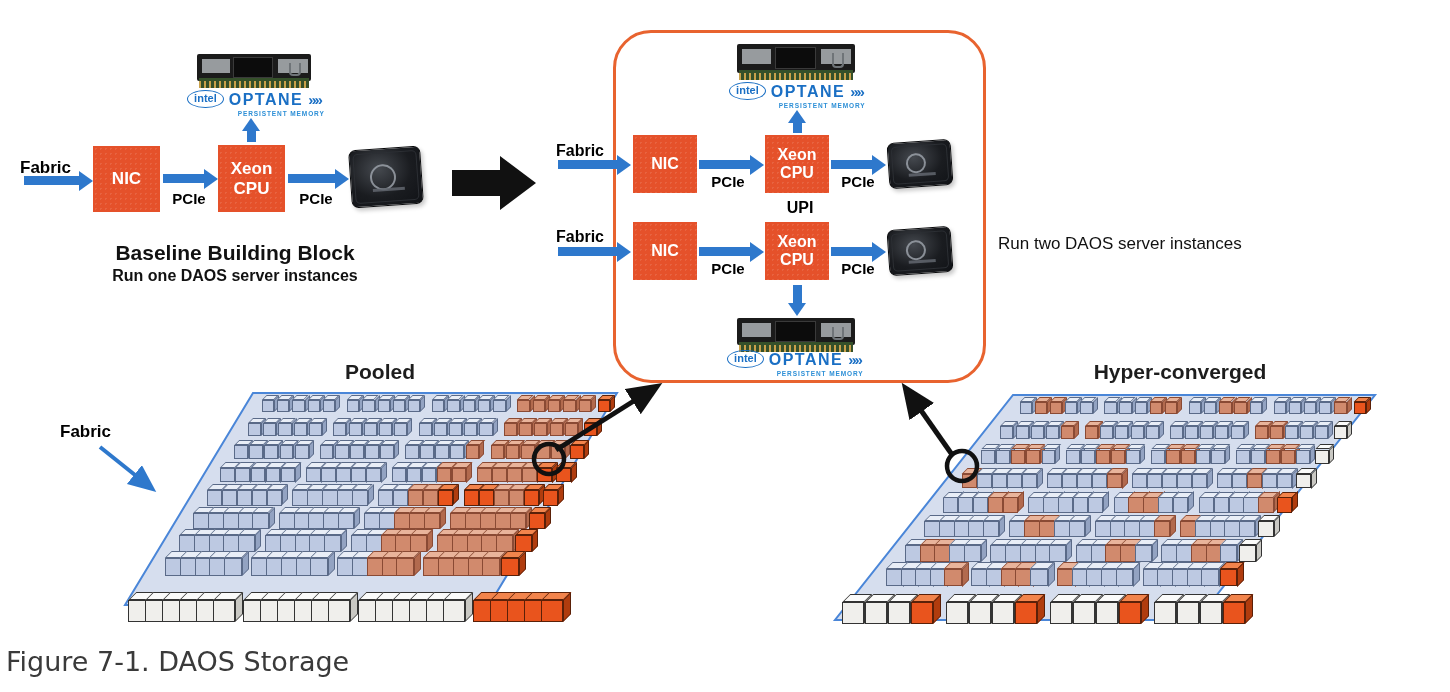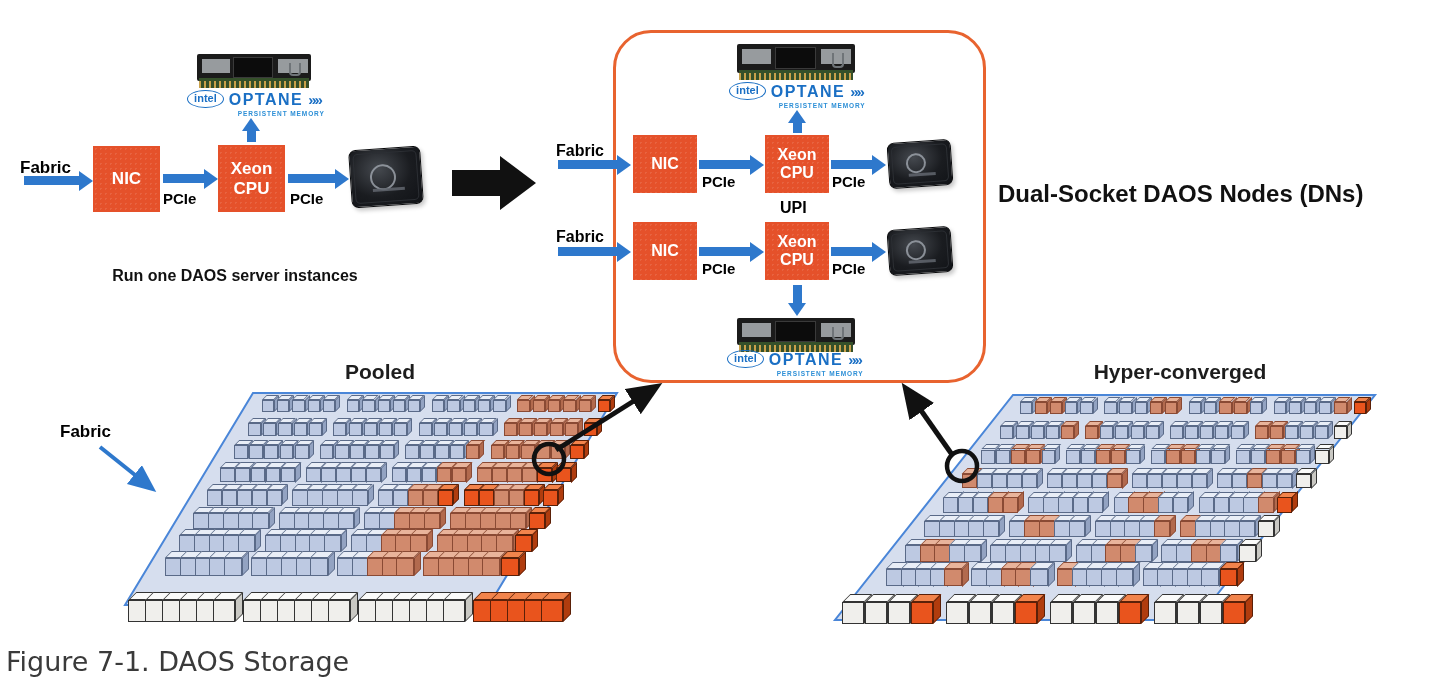--- a/index.html
+++ b/index.html
@@ -23,21 +23,21 @@
   .varw { position:absolute; width:9px; background:#2e78cc; }
   .varw.up::before { content:""; position:absolute; top:-13px; left:-5px;
                 border-left:9.5px solid transparent; border-right:9.5px solid transparent;
                 border-bottom:13px solid #2e78cc; }
   .varw.down::after { content:""; position:absolute; bottom:-13px; left:-5px;
                 border-left:9.5px solid transparent; border-right:9.5px solid transparent;
                 border-top:13px solid #2e78cc; }
 
   
   .lbl { position:absolute; font-weight:bold; font-size:16px; color:#000; white-space:nowrap; }
-  .lbl.ctr { }
+  .lbl.ctr { text-align:center; }
 
   
   .dimm { position:absolute; }
   .dimm .body { position:absolute; left:0; right:0; top:0; bottom:7px; background:#1b1b1b; border-radius:2px; }
   .dimm .blk1 { position:absolute; left:4%; top:14%; width:25%; height:42%; background:#979b9e; }
   .dimm .blk2 { position:absolute; left:32%; top:8%; width:33%; height:56%; background:#0c0c0c; border:1px solid #3a3a3a; }
   .dimm .blk3 { position:absolute; right:3%; top:14%; width:26%; height:42%; background:#979b9e; }
   .dimm .ring { position:absolute; right:9%; top:26%; width:7%; height:34%; border:2px solid #6f7478; border-top:0; border-radius:0 0 4px 4px; }
   .dimm .pcb  { position:absolute; left:1.5%; right:1.5%; bottom:0; height:7px;
                 background:repeating-linear-gradient(90deg,#c9a14b 0 2px,#35502a 2px 5px);
@@ -517,20 +517,21 @@
       <div class="pcb"></div>
   </div>
   <div class="optane" style="left:196px; top:90px; width:116px;">
     <span class="oval">intel</span>
     <span class="name">OPTANE</span>
     <span class="chev">»»</span>
     <span class="tag">PERSISTENT MEMORY</span>
   </div>
   <div class="varw up" style="left:247px; top:131px; height:11px;"></div>
 
+  <div class="bb-title">Baseline Building Block</div>
   <div class="bb-sub">Run one DAOS server instances</div>
 
   <div class="dual-frame"></div>
 
   <div class="dimm" style="left:737px; top:44px; width:118px; height:36px;">
     <div class="body"></div>
       <div class="blk1"></div>
     <div class="blk2"></div>
       <div class="blk3"></div>
     <div class="ring"></div>
@@ -591,21 +592,21 @@
     <div class="ring"></div>
       <div class="pcb"></div>
   </div>
   <div class="optane" style="left:732px; top:350px; width:124px;">
     <span class="oval">intel</span>
     <span class="name">OPTANE</span>
     <span class="chev">»»</span>
     <span class="tag">PERSISTENT MEMORY</span>
   </div>
 
-  <div class="dn-head">Dual-Socket DAOS Nodes (DNs)</div>
+  <div class="dn-line2">Run two DAOS server instances</div>
 
   <div class="grid-label" style="left:290px; top:360px; width:180px;">Pooled</div>
   <div class="grid-label" style="left:1072px; top:360px; width:216px;">Hyper-converged</div>
   <div class="lbl" style="left:60px; top:422px; font-size:17px; font-weight:bold;">Fabric</div>
 
   <svg class="overlay" width="1450" height="692">
     <defs>
       <marker id="mArrB" markerWidth="8" markerHeight="8" refX="5.5" refY="3" orient="auto">
         <path d="M0,0 L7,3 L0,6 Z" fill="#111"></path>
       </marker>

